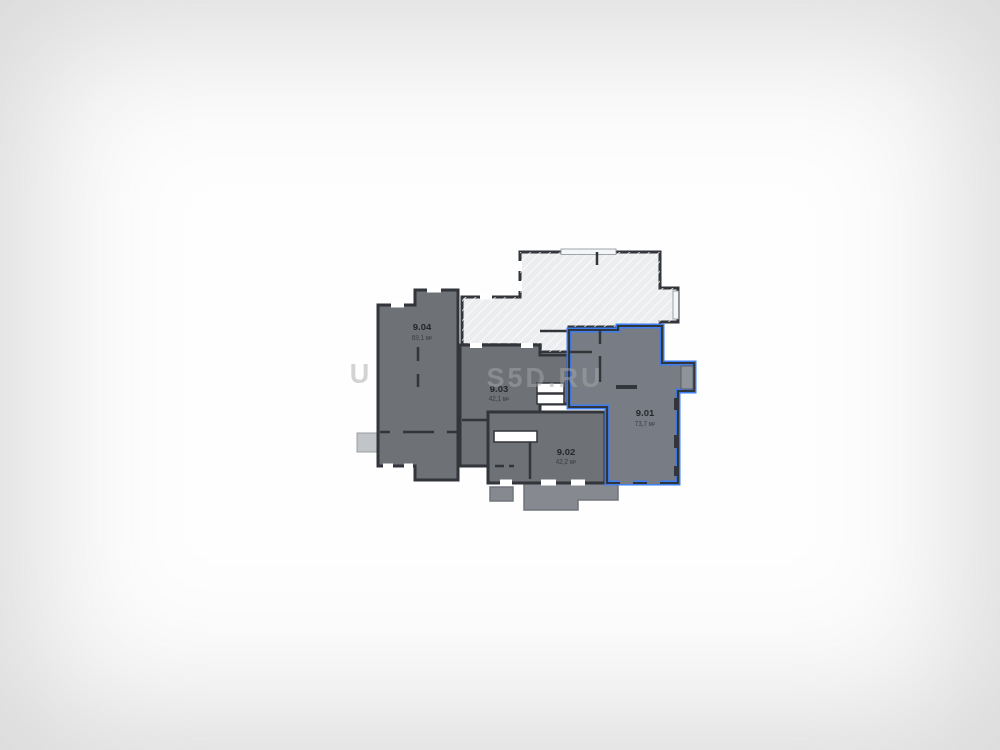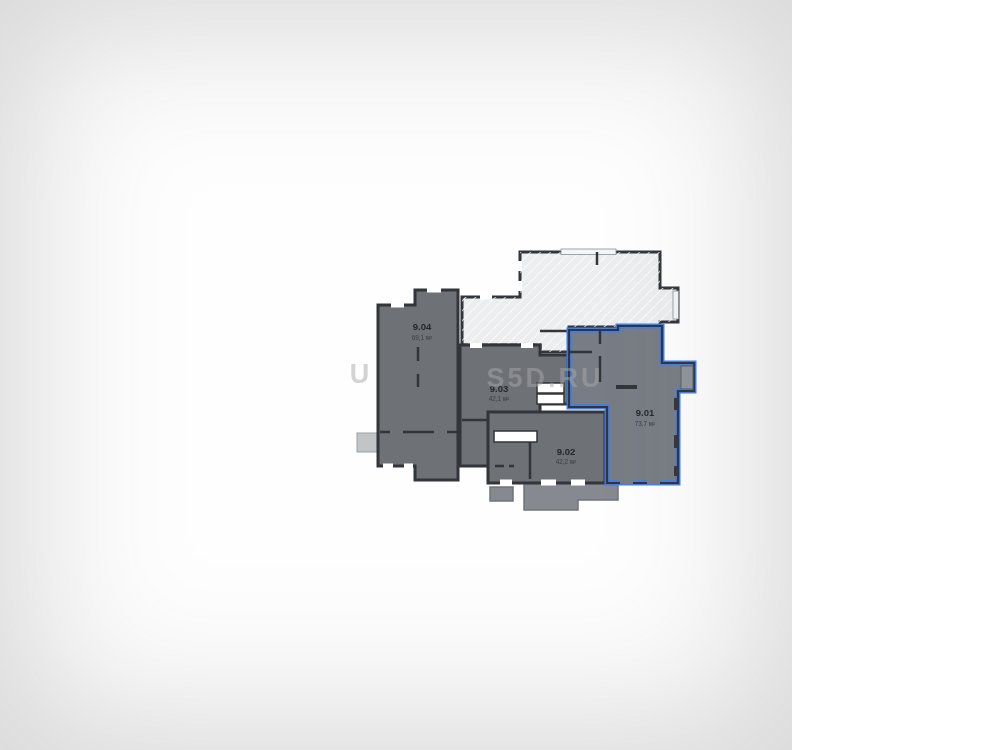--- a/index.html
+++ b/index.html
@@ -1,17 +1,17 @@
 <!DOCTYPE html>
 <html style="--highlight: #3d7ef0; --unit_fill: #6e7176; --highlight_fill: #787d85; --light_fill: #ebedee; --wall: #32353a; --label: #25282c;"><head>
 <meta charset="utf-8">
 <style>
   html,body{margin:0;padding:0;background:#ffffff;}
   .stage{
-    position:relative;width:792px;height:750px;background:#fefefe;
+    position:relative;width:1000px;height:750px;background:#fefefe;
     font-family:"Liberation Sans", sans-serif;overflow:hidden;
   }
   .vignette{
     position:absolute;inset:0;pointer-events:none;
     box-shadow:inset 0 0 150px 28px rgba(125,125,125,0.30);
   }
   svg{position:absolute;left:0;top:0;}
   .light-unit{fill:var(--light_fill);stroke:var(--wall);stroke-width:3;stroke-linejoin:miter;}
   .hatch{fill:url(#hatch);stroke:none;pointer-events:none;}
   .mass{fill:var(--unit_fill);stroke:var(--wall);stroke-width:3;stroke-linejoin:miter;}

